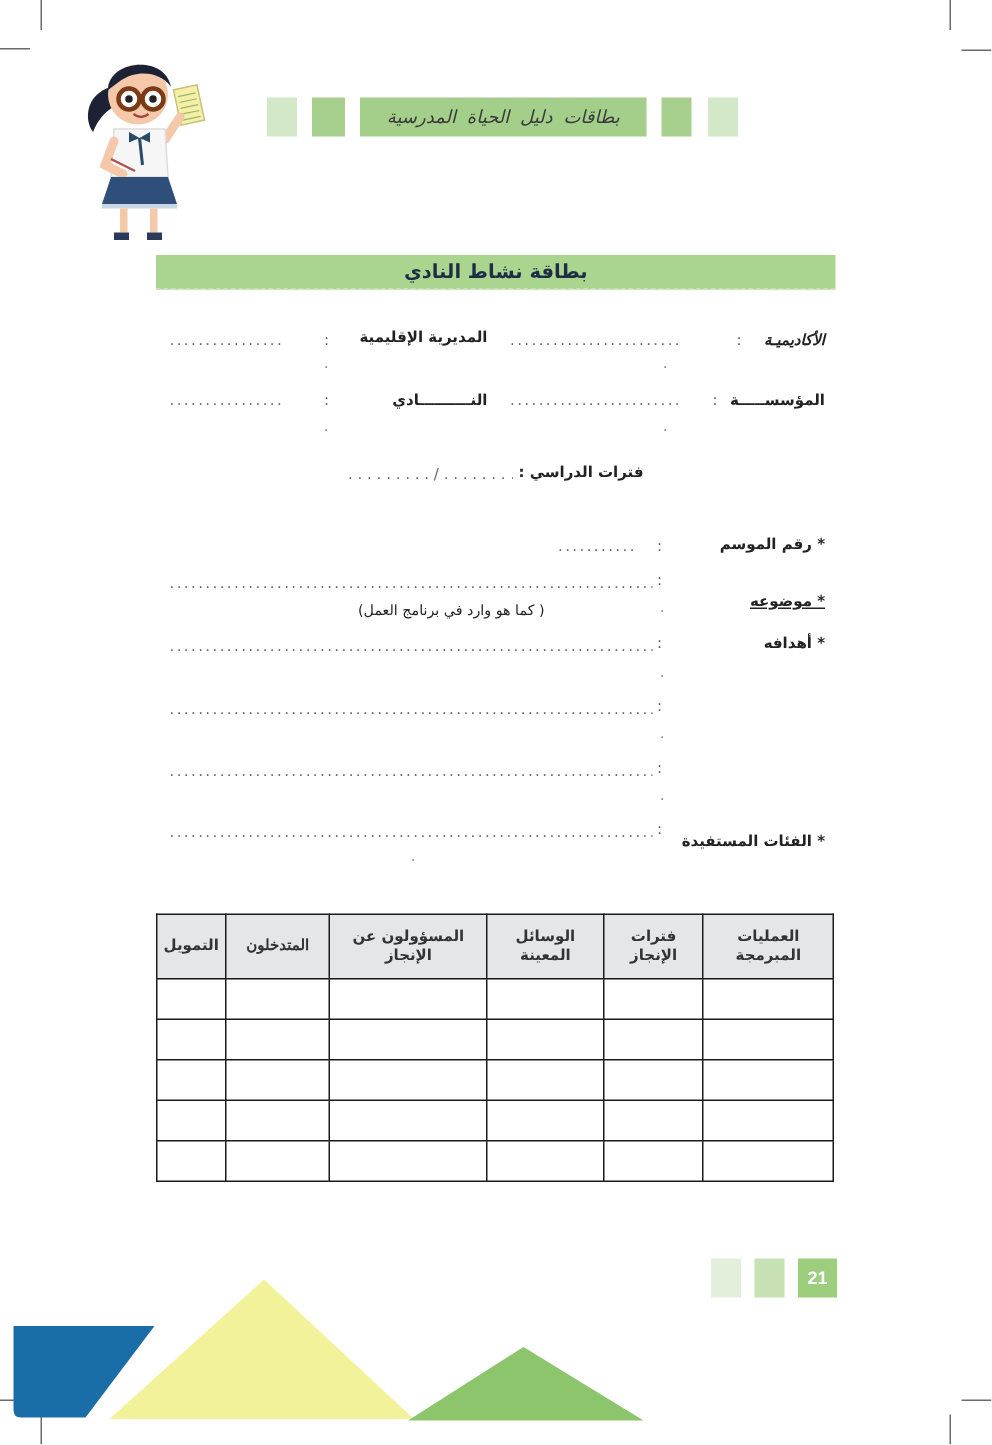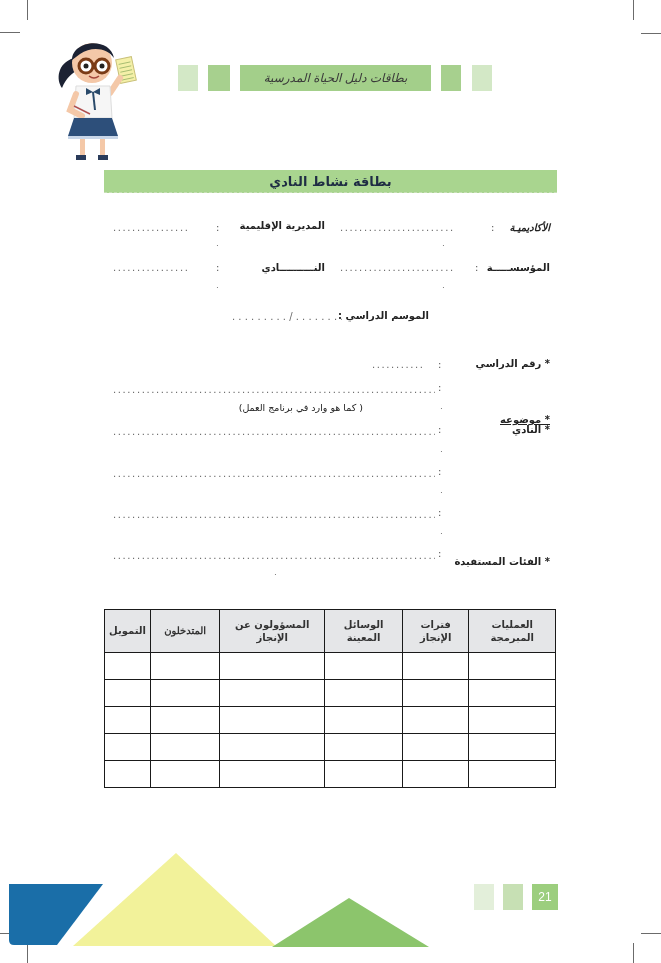--- a/index.html
+++ b/index.html
@@ -10,21 +10,21 @@
     color: #222;
   }
   .abs { position: absolute; }
   .crop { position: absolute; background: #6b6b6b; }
 
   
   .tile { position: absolute; top: 65px; height: 26px; }
   .header-banner {
     position: absolute; left: 240px; top: 65px; width: 191px; height: 26px;
     background: #a3cf8a; display: flex; align-items: center; justify-content: center;
-    font-family: Liberation Sans, sans-serif; font-style: italic; font-size: 12px; color: #3a3a3a;
+    font-family: Liberation Mono, monospace; font-style: italic; font-size: 12px; color: #3a3a3a;
     direction: rtl;
   }
   .title-bar {
     position: absolute; left: 104px; top: 170px; width: 453px; height: 22px;
     background: #a9d58f; border-bottom: 1px dashed #c7dfb6;
     display: flex; align-items: center; justify-content: center;
     font-weight: bold; font-size: 13px; color: #1f2d44; direction: rtl;
   }
 
   .lbl { position: absolute; font-size: 10px; font-weight: bold; color: #222; direction: rtl; white-space: nowrap; }
@@ -36,21 +36,21 @@
   table.plan {
     position: absolute; left: 104px; top: 609px; width: 452px;
     border-collapse: collapse; direction: rtl;
   }
   table.plan th {
     background: #e5e6e8; height: 42px; font-size: 10px; font-weight: bold;
     color: #333; border: 1px solid #1a1a1a; line-height: 1.35; padding: 0 4px;
   }
   table.plan td { height: 24px; border: 1px solid #1a1a1a; }
 
-  .pn { position: absolute; top: 884px; height: 26px; }
+  .pn { position: absolute; top: 839px; height: 26px; font-weight: bold; }
 </style>
 </head>
 <body>
 
 <div class="crop" style="left:27px;top:0;width:1px;height:20px;"></div>
 <div class="crop" style="left:0;top:32px;width:20px;height:1px;"></div>
 <div class="crop" style="left:633px;top:0;width:1px;height:20px;"></div>
 <div class="crop" style="left:641px;top:33px;width:20px;height:1px;"></div>
 <div class="crop" style="left:27px;top:943px;width:1px;height:20px;"></div>
 <div class="crop" style="left:0;top:933px;width:20px;height:1px;"></div>
@@ -120,35 +120,35 @@
 <div class="colon" style="left:475px;top:262px;">:</div>
 <div class="dots" style="left:340px;top:262px;width:132px;">........................</div>
 <div class="tiny" style="left:442px;top:280px;">.</div>
 
 <div class="lbl" style="right:336px;top:262px;">النــــــــــادي</div>
 <div class="colon" style="left:216px;top:262px;">:</div>
 <div class="dots" style="left:113px;top:262px;width:100px;">................</div>
 <div class="tiny" style="left:216px;top:280px;">.</div>
 
 <div class="lbl" style="right:232px;top:310px;">
-  <span>الموسم الدراسي</span> :
+  <span>فترات الدراسي</span> :
 </div>
 <div class="dots" style="left:232px;top:311px;width:110px;letter-spacing:0;">. . . . . . . . . / . . . . . . . .</div>
 
-<div class="lbl" style="right:111px;top:358px;">* رقم الدراسي</div>
+<div class="lbl" style="right:111px;top:358px;">* رقم الموسم</div>
 <div class="colon" style="left:438px;top:359px;">:</div>
 <div class="dots" style="left:372px;top:359px;width:64px;">...........</div>
 <div class="note" style="right:298px;top:358px;margin-top:44px;">( كما هو وارد في برنامج العمل)</div>
 
-<div class="lbl" style="right:111px;top:414px;text-decoration:underline;">* موضوعه</div>
+<div class="lbl" style="right:111px;top:396px;text-decoration:underline;">* موضوعه</div>
 <div class="colon" style="left:438px;top:382px;">:</div>
 <div class="dots" style="left:113px;top:384px;width:322px;">....................................................................</div>
 <div class="tiny" style="left:440px;top:401px;">.</div>
 
-<div class="lbl" style="right:111px;top:424px;">* النادي</div>
+<div class="lbl" style="right:111px;top:424px;">* أهدافه</div>
 <div class="colon" style="left:438px;top:424px;">:</div>
 <div class="dots" style="left:113px;top:426px;width:322px;">....................................................................</div>
 <div class="tiny" style="left:440px;top:444px;">.</div>
 
 <div class="colon" style="left:438px;top:466px;">:</div>
 <div class="dots" style="left:113px;top:468px;width:322px;">....................................................................</div>
 <div class="tiny" style="left:440px;top:485px;">.</div>
 
 <div class="colon" style="left:438px;top:507px;">:</div>
 <div class="dots" style="left:113px;top:509px;width:322px;">....................................................................</div>

